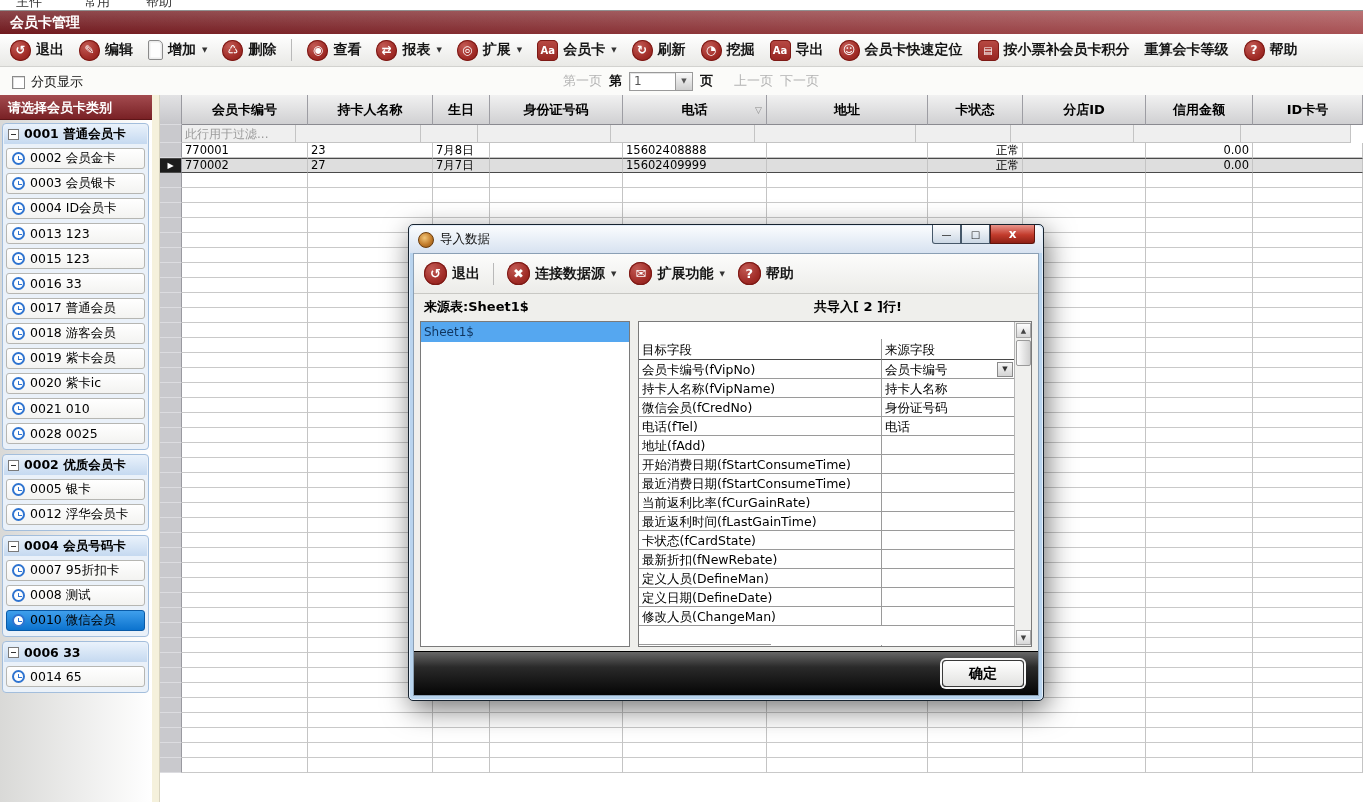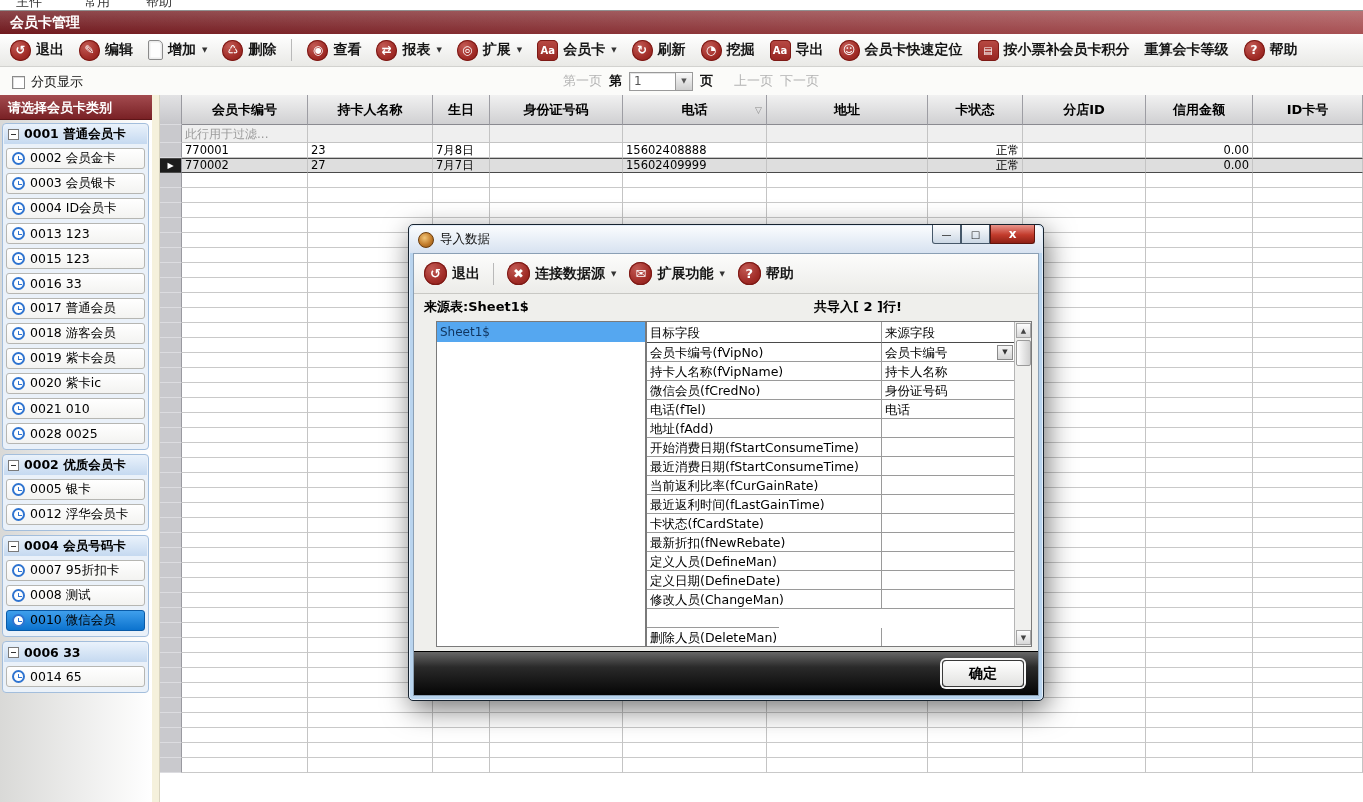--- a/index.html
+++ b/index.html
@@ -99,32 +99,32 @@
   .win-btn.close { width:45px; border-radius:0 0 3px 0; color:#fff; font-weight:bold; font-size:12px;
     background:linear-gradient(#e9948b,#c23b2c 55%,#8e2015); border-color:#5f140c; }
   .dlg-content { position:absolute; left:4px; right:4px; top:28px; bottom:4px; background:#efefec;
     border:1px solid #8ba0b5; display:flex; flex-direction:column; }
   .dlg-toolbar { height:40px; background:linear-gradient(#fcfcfb,#ecece9); border-bottom:1px solid #c8c8c4;
     display:flex; align-items:center; padding-left:10px; gap:13px; flex:none; }
   .dlg-toolbar .tb-icon.circle { width:23px; height:23px; font-size:13px; }
   .dlg-info { height:25px; flex:none; position:relative; font-size:13px; font-weight:bold; color:#000; }
   .dlg-info .src { position:absolute; left:10px; top:4px; }
   .dlg-info .cnt { position:absolute; left:400px; top:4px; }
-  .dlg-main { flex:1; display:flex; padding:2px 6px 4px 22px; min-height:0; }
+  .dlg-main { flex:1; display:flex; padding:2px 6px 4px 6px; gap:8px; min-height:0; }
   .sheet-list { width:210px; flex:none; background:#fff; border:1px solid #7a7a7a; font-size:12px; overflow:hidden; }
   .sheet-item { height:20px; line-height:20px; padding:0 3px; }
   .sheet-item.selected { background:#55a7f0; color:#10355f; }
   .map-table { flex:1; background:#fff; border:1px solid #7a7a7a; position:relative; overflow:hidden; }
   .map-rows { position:absolute; left:0; right:17px; top:0; bottom:0; overflow:hidden; }
   .map-row, .map-head { display:flex; }
   .map-cell { border-right:1px solid #9a9a9a; border-bottom:1px solid #9a9a9a; font-size:12.5px; padding:0 3px;
     height:19px; line-height:19px; overflow:hidden; white-space:nowrap; }
   .map-cell.target { flex:1; }
   .map-cell.source { width:132px; flex:none; position:relative; border-right:none; }
-  .map-head .map-cell { height:21px; line-height:21px; border-bottom:1px solid #4a4a4a; font-weight:normal; }
+  .map-head .map-cell { height:21px; line-height:21px; border-bottom:1px solid #4a4a4a; font-weight:normal;margin-top:17px; }
   .combo-arrow { position:absolute; right:1px; top:1.5px; width:16px; height:15px;
     background:linear-gradient(#f6f6f6,#d4d4d4); border:1px solid #8a8a8a; font-size:7px; color:#333;
     display:flex; align-items:center; justify-content:center; }
   .map-scroll { position:absolute; right:0; top:0; bottom:0; width:17px; background:#f0f0ee; border-left:1px solid #b5b5b5; }
   .scroll-btn { position:absolute; left:1px; width:15px; height:15px; background:linear-gradient(#fdfdfd,#d8d8d8);
     border:1px solid #a5a5a5; font-size:7px; color:#444; display:flex; align-items:center; justify-content:center; }
   .scroll-btn.up { top:1px; } .scroll-btn.down { bottom:1px; }
   .scroll-thumb { position:absolute; top:18px; left:1px; width:15px; height:26px;
     background:linear-gradient(90deg,#fdfdfd,#cfcfcf); border:1px solid #9a9a9a; border-radius:2px; }
   .dlg-footer { height:44px; flex:none; background:linear-gradient(#676767,#2a2a2a 35%,#050505);
@@ -344,21 +344,21 @@
         <div class="g-cell" style="width: 133px;">身份证号码</div>
         <div class="g-cell" style="width: 144px;">电话<span class="filt-icon">▽</span></div>
         <div class="g-cell" style="width: 161px;">地址</div>
         <div class="g-cell al-r" style="width: 95px;">卡状态</div>
         <div class="g-cell" style="width: 123px;">分店ID</div>
         <div class="g-cell al-r" style="width: 107px;">信用金额</div>
         <div class="g-cell" style="width: 110px;">ID卡号</div>
       </div>
       <div class="g-row g-frow">
         <div class="g-sel"></div>
-        <div class="g-cell" style="width: 126px;">此行用于过滤...</div>
+        <div class="g-cell" style="width: 114px;">此行用于过滤...</div>
         <div class="g-cell" style="width: 125px;"></div>
         <div class="g-cell" style="width: 57px;"></div>
         <div class="g-cell" style="width: 133px;"></div>
         <div class="g-cell" style="width: 144px;"></div>
         <div class="g-cell" style="width: 161px;"></div>
         <div class="g-cell al-r" style="width: 95px;"></div>
         <div class="g-cell" style="width: 123px;"></div>
         <div class="g-cell al-r" style="width: 107px;"></div>
         <div class="g-cell" style="width: 110px;"></div>
       </div>

